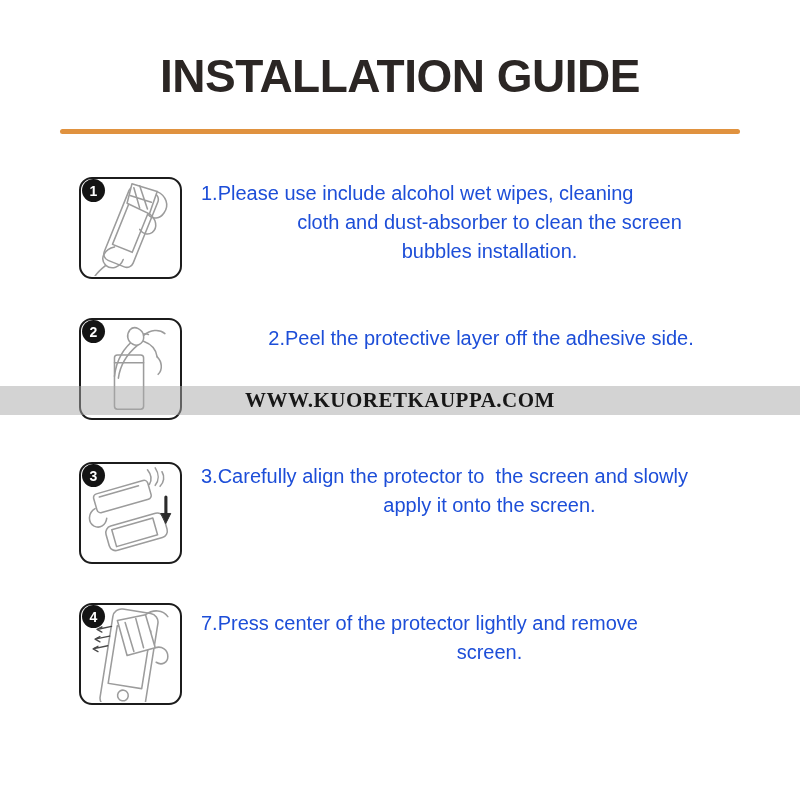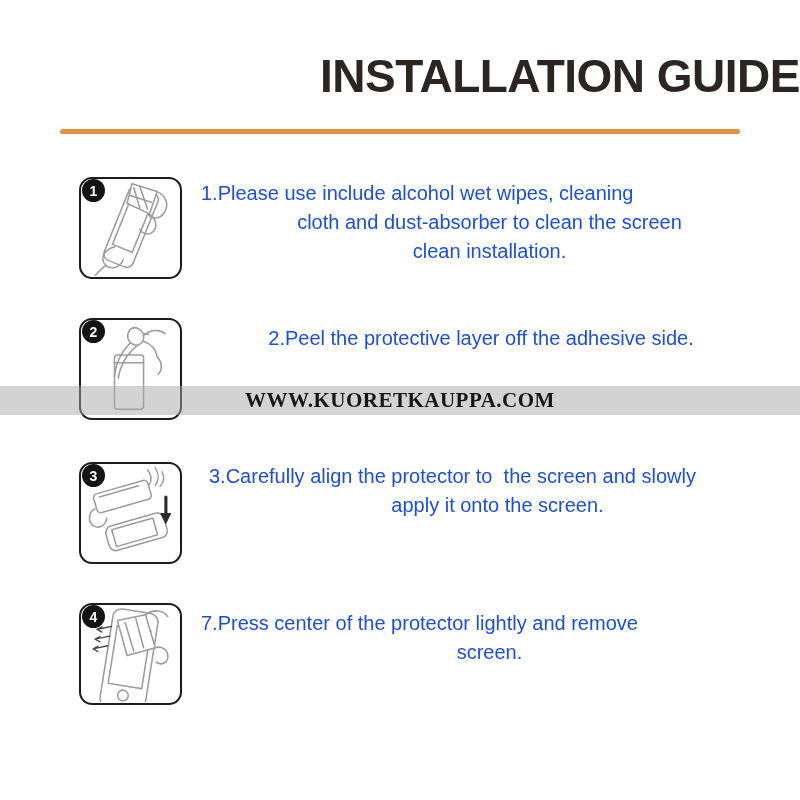--- a/index.html
+++ b/index.html
@@ -1,38 +1,38 @@
 <!DOCTYPE html>
 <html><head>
 <meta charset="utf-8">
 <style>
   html,body{margin:0;padding:0;}
   body{background:#ffffff;font-family:"Liberation Sans",sans-serif;}
   .page{position:relative;width:800px;height:800px;background:#ffffff;overflow:hidden;}
 
-  .title{position:absolute;top:53px;left:0;width:800px;text-align:right;
+  .title{position:absolute;top:53px;left:0;width:800px;text-align:center;
          font-size:46px;font-weight:bold;letter-spacing:-0.5px;color:#2b2624;
          line-height:1;margin:0;}
   .divider{position:absolute;left:60px;top:129px;width:680px;height:5px;
            border-radius:3px;background:#e0923f;}
 
   .step{position:absolute;left:79px;}
   .illus{position:relative;width:103px;height:102px;border:2.5px solid #1c1c1c;
          border-radius:13px;background:#ffffff;box-sizing:border-box;overflow:hidden;}
   .badge{position:absolute;left:1px;top:0px;width:23px;height:23px;border-radius:50%;
          background:#141414;color:#ffffff;font-size:14px;font-weight:bold;
          display:flex;align-items:center;justify-content:center;z-index:2;}
   .illus svg{position:absolute;left:0;top:0;width:98px;height:97px;}
 
   .text{position:absolute;left:122px;top:2px;width:560px;color:#1d4ed8;
         font-size:20px;line-height:29px;}
   .line{white-space:pre;}
   .line.cont{padding-left:17px;text-align:center;}
   .t2 .text{top:6px;text-align:center;}
-  .t3 .text{top:0px;margin-left:8px;}
+  .t3 .text{top:0px;}
   .t4 .text{top:6px;}
 
   .watermark{position:absolute;left:0;top:386px;width:800px;height:29px;
              background:rgba(167,167,167,0.5);z-index:5;display:flex;
              align-items:center;justify-content:center;}
   .watermark-text{font-family:"Liberation Serif",serif;font-weight:bold;
                   font-size:21px;letter-spacing:0.5px;color:#161616;}
 </style>
 </head>
 <body>
@@ -56,21 +56,21 @@
           <path d="M78 13 C87 17 91 27 85 35 C81 41 73 42 69 37"></path>
           <path d="M70 36 C77 41 79 50 73 55 C69 58 63 57 60 52"></path>
           <path d="M34 70 C24 72 18 82 25 89 C31 94 40 91 43 83"></path>
           <path d="M25 89 C20 93 16 97 14 100"></path>
         </g>
       </svg>
     </div>
     <div class="text">
       <div class="line">1.Please use include alcohol wet wipes, cleaning</div>
       <div class="line cont">cloth and dust-absorber to clean the screen</div>
-      <div class="line cont">clean installation.</div>
+      <div class="line cont">bubbles installation.</div>
     </div>
   </div>
 
   <div class="step t2" style="top:318px;">
     <div class="illus">
       <span class="badge">2</span>
       <svg viewBox="0 0 100 100">
         <g stroke="#9c9c9c" fill="none" stroke-width="1.6" stroke-linecap="round" stroke-linejoin="round">
           <rect x="34" y="36" width="30" height="56" rx="3"></rect>
           <line x1="34" y1="44" x2="64" y2="44"></line>

